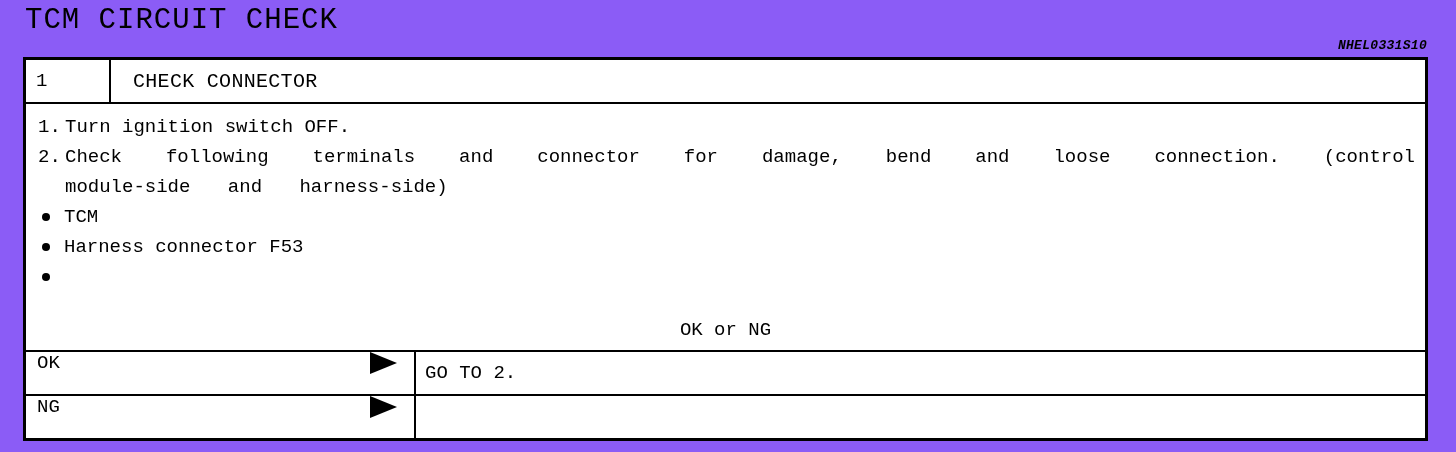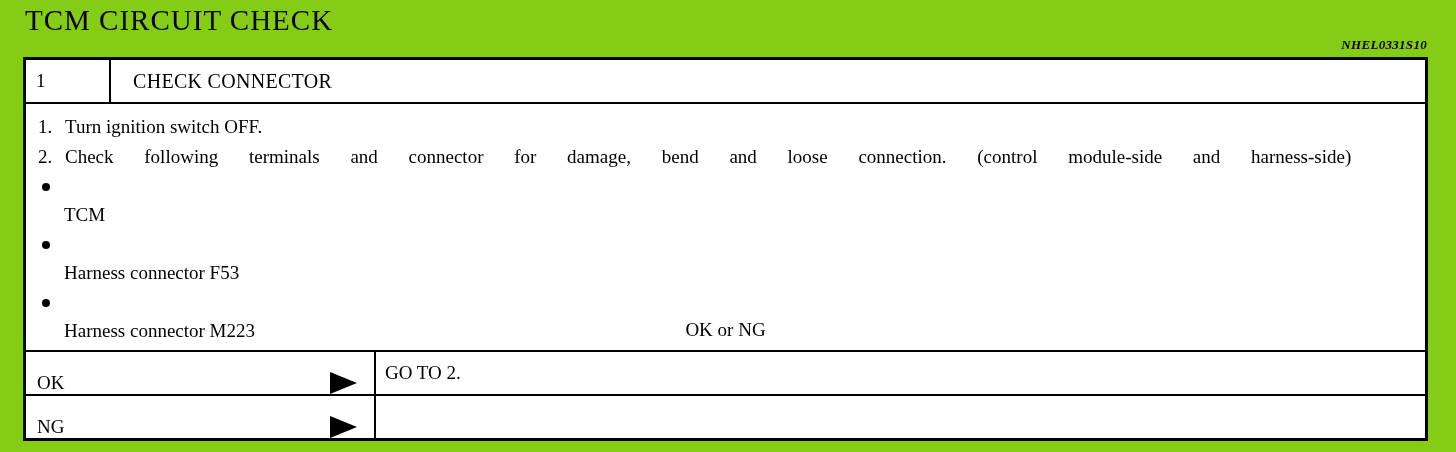--- a/index.html
+++ b/index.html
@@ -1,22 +1,22 @@
 <!DOCTYPE html>
 <html><head>
 <meta charset="utf-8">
 <style>
   html, body { margin: 0; padding: 0; background: #ffffff; }
   .canvas {
     position: relative;
     width: 1456px;
     height: 452px;
-    background: #84cc16;
+    background: #8b5cf6;
     color: #000000;
-    font-family: Liberation Serif, serif;
+    font-family: Liberation Mono, monospace;
     overflow: hidden;
   }
 
   
   .page-header { position: relative; height: 57px; }
   .page-title {
     position: absolute;
     left: 25px;
     top: 4px;
     margin: 0;
@@ -88,46 +88,46 @@
   }
   .check-item { display: flex; }
   .bullet-dot {
     width: 8px;
     height: 8px;
     border-radius: 50%;
     background: #000;
     flex: none;
     margin: 11px 0 0 4px;
   }
-  .check-label { margin-left: 14px; margin-top: 28px; }
+  .check-label { margin-left: 14px; }
   .decision-prompt {
     position: absolute;
     left: 0;
     right: 0;
     bottom: 5px;
     text-align: center;
     font-size: 19px;
     line-height: 30px;
     margin-top: 15px;
   }
 
   .outcome-row {
     display: flex;
     height: 42px;
     border-bottom: 2px solid #000;
     font-size: 19px;
   }
   .outcome-row.last { border-bottom: none; border-radius: 9px; }
   .outcome-left {
-    width: 350px;
+    width: 390px;
     flex: none;
     box-sizing: border-box;
     border-right: 2px solid #000;
     display: flex;
-    align-items: flex-end;
+    align-items: flex-start;
     justify-content: space-between;
     padding: 0 17px 0 11px;
   }
   .arrow-right {
     width: 0;
     height: 0;
     border-top: 11px solid transparent;
     border-bottom: 11px solid transparent;
     border-left: 27px solid #000;
   }
@@ -170,21 +170,20 @@
       <div class="check-item">
         <span class="bullet-dot"></span>
         <span class="check-label">TCM</span>
       </div>
       <div class="check-item">
         <span class="bullet-dot"></span>
         <span class="check-label">Harness connector F53</span>
       </div>
       <div class="check-item">
         <span class="bullet-dot"></span>
-        <span class="check-label">Harness connector M223</span>
       </div>
 
       <div class="decision-prompt">OK or NG</div>
     </div>
 
     <div class="outcome-row">
       <div class="outcome-left">
         <span class="outcome-result">OK</span>
         <span class="arrow-right"></span>
       </div>

